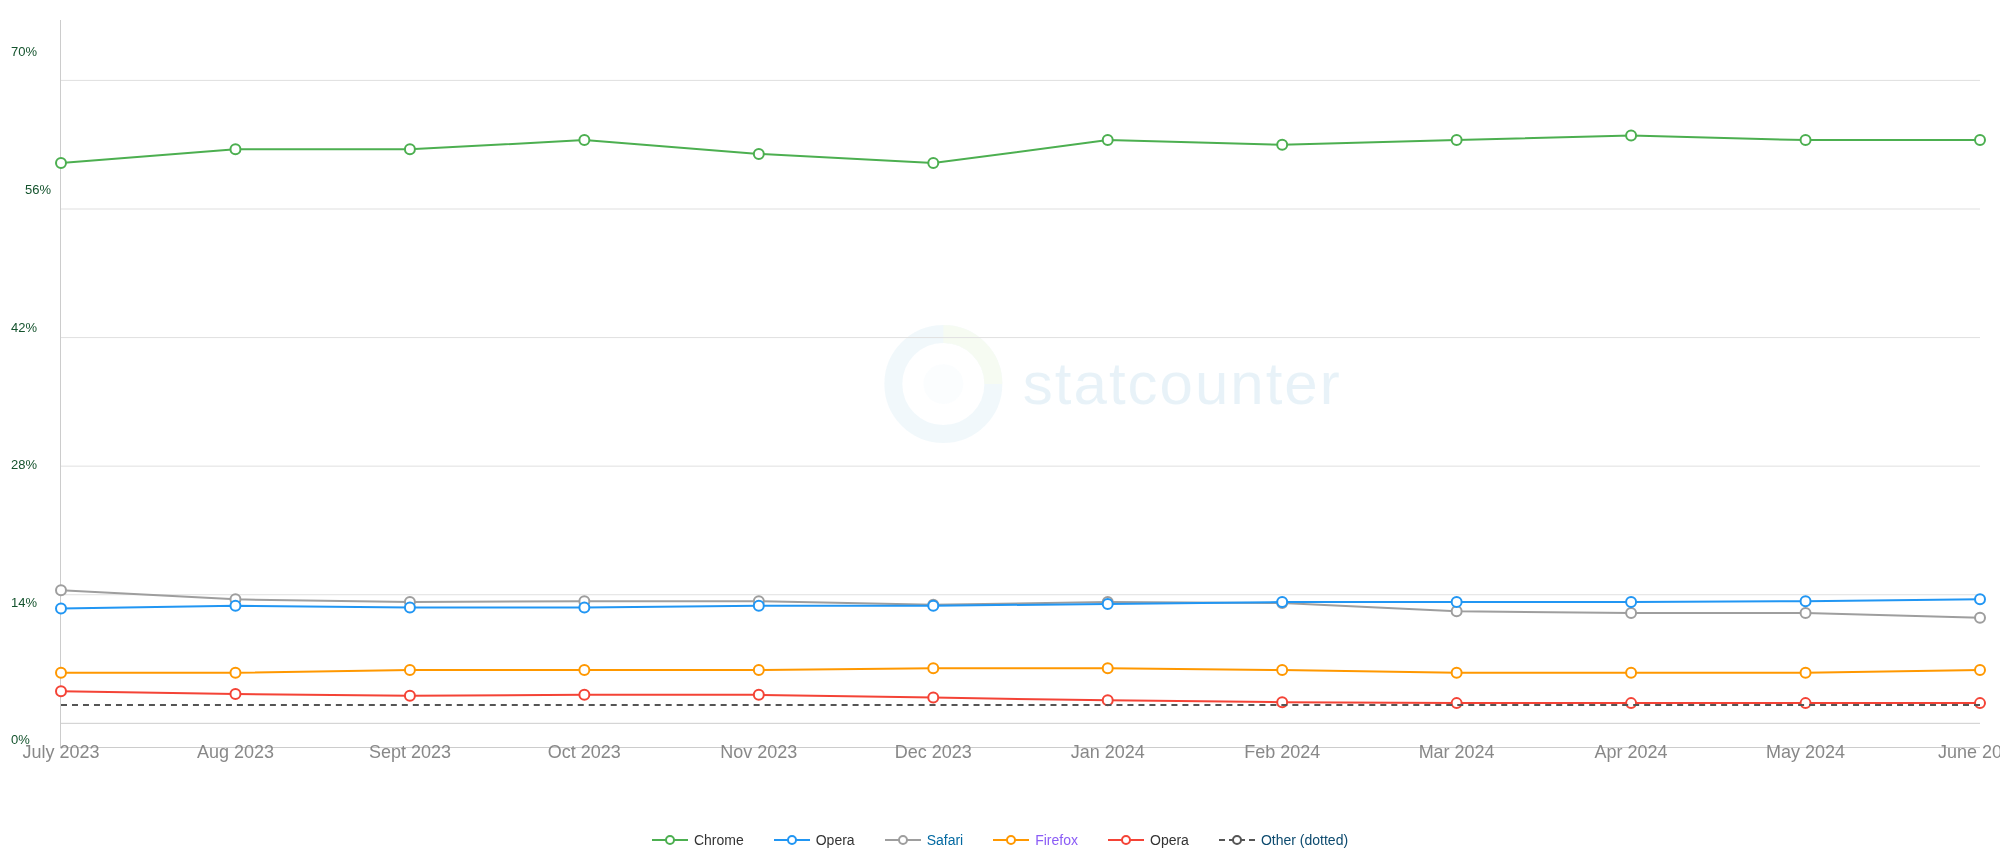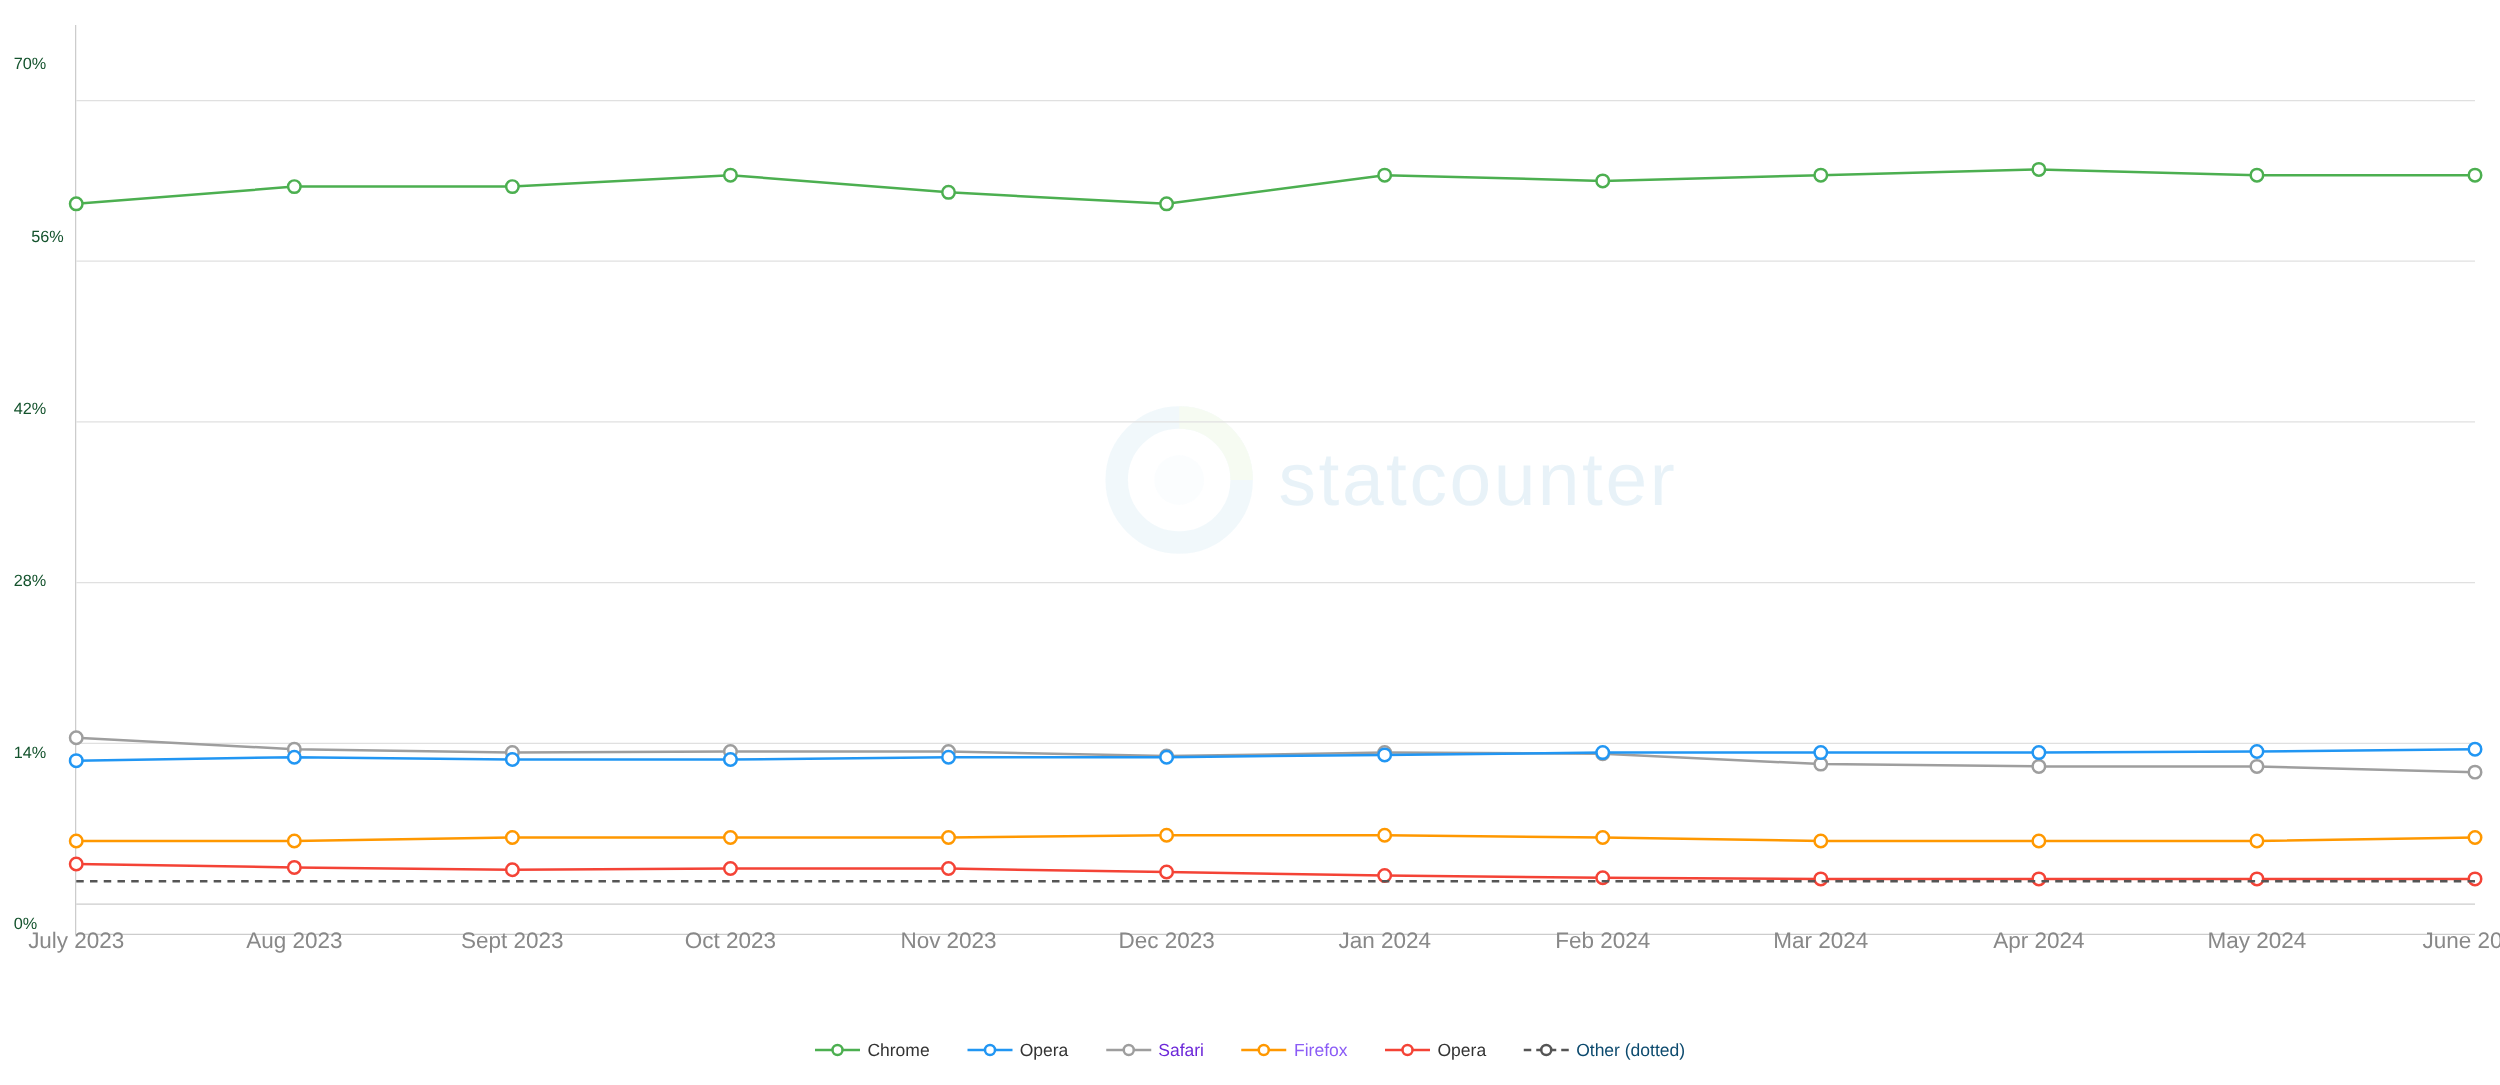--- a/index.html
+++ b/index.html
@@ -199,21 +199,21 @@
           <div style="width: 100%; height: 2px; background-color: rgb(33, 150, 243);"></div>
           <div style="position: absolute; left: 50%; top: 50%; transform: translate(-50%, -50%); width: 10px; height: 10px; border-radius: 50%; border: 2px solid rgb(33, 150, 243); background-color: white;"></div>
         </div>
         <span style="font-size: 14px; color: rgb(51, 51, 51);">Opera</span>
       </div>
       <div class="legend-item">
         <div style="position: relative; width: 36px; height: 14px; display: flex; align-items: center;">
           <div style="width: 100%; height: 2px; background-color: rgb(158, 158, 158);"></div>
           <div style="position: absolute; left: 50%; top: 50%; transform: translate(-50%, -50%); width: 10px; height: 10px; border-radius: 50%; border: 2px solid rgb(158, 158, 158); background-color: white;"></div>
         </div>
-        <span style="font-size: 14px; color: #6d28d9;">Safari</span>
+        <span style="font-size: 14px; color: #0369a1;">Safari</span>
       </div>
       <div class="legend-item">
         <div style="position: relative; width: 36px; height: 14px; display: flex; align-items: center;">
           <div style="width: 100%; height: 2px; background-color: rgb(255, 152, 0);"></div>
           <div style="position: absolute; left: 50%; top: 50%; transform: translate(-50%, -50%); width: 10px; height: 10px; border-radius: 50%; border: 2px solid rgb(255, 152, 0); background-color: white;"></div>
         </div>
         <span style="font-size: 14px; color: #8b5cf6;">Firefox</span>
       </div>
       <div class="legend-item">
         <div style="position: relative; width: 36px; height: 14px; display: flex; align-items: center;">

